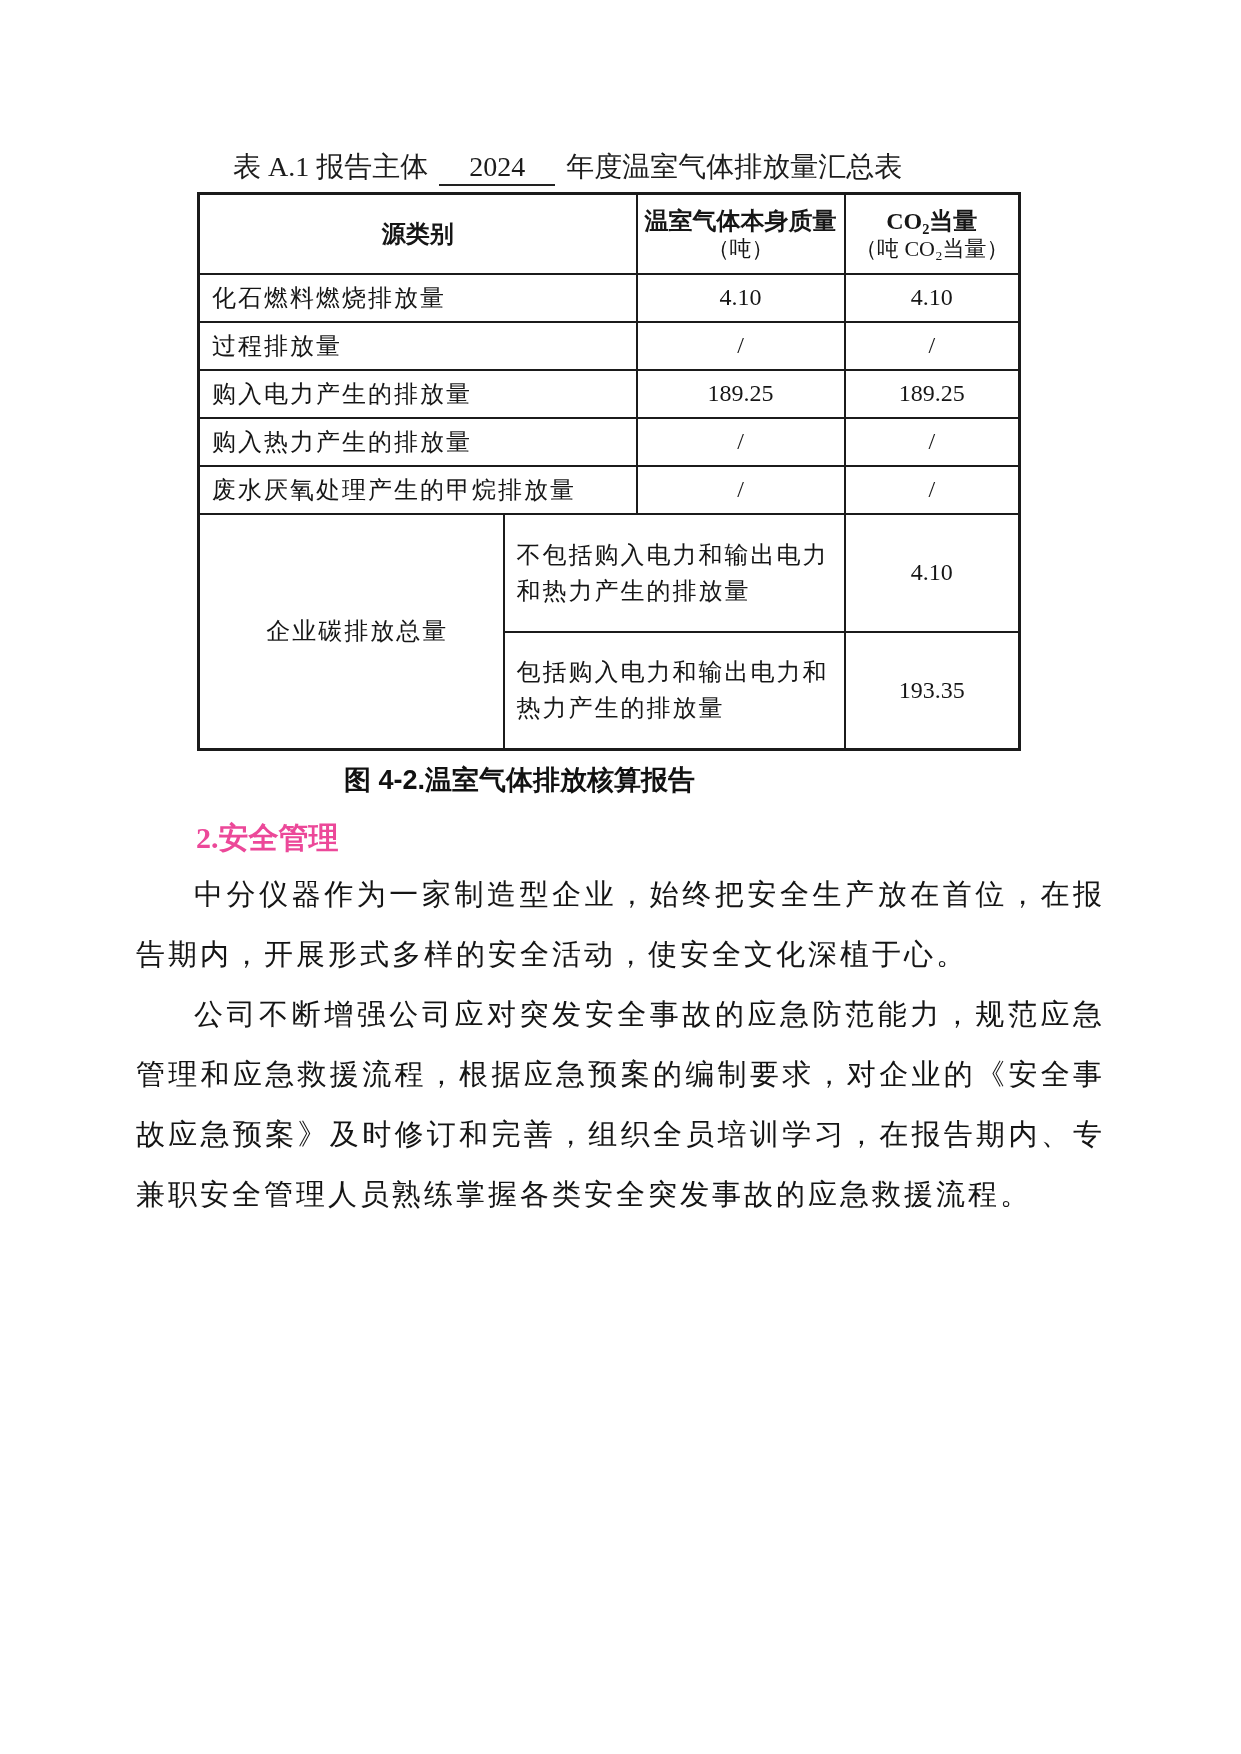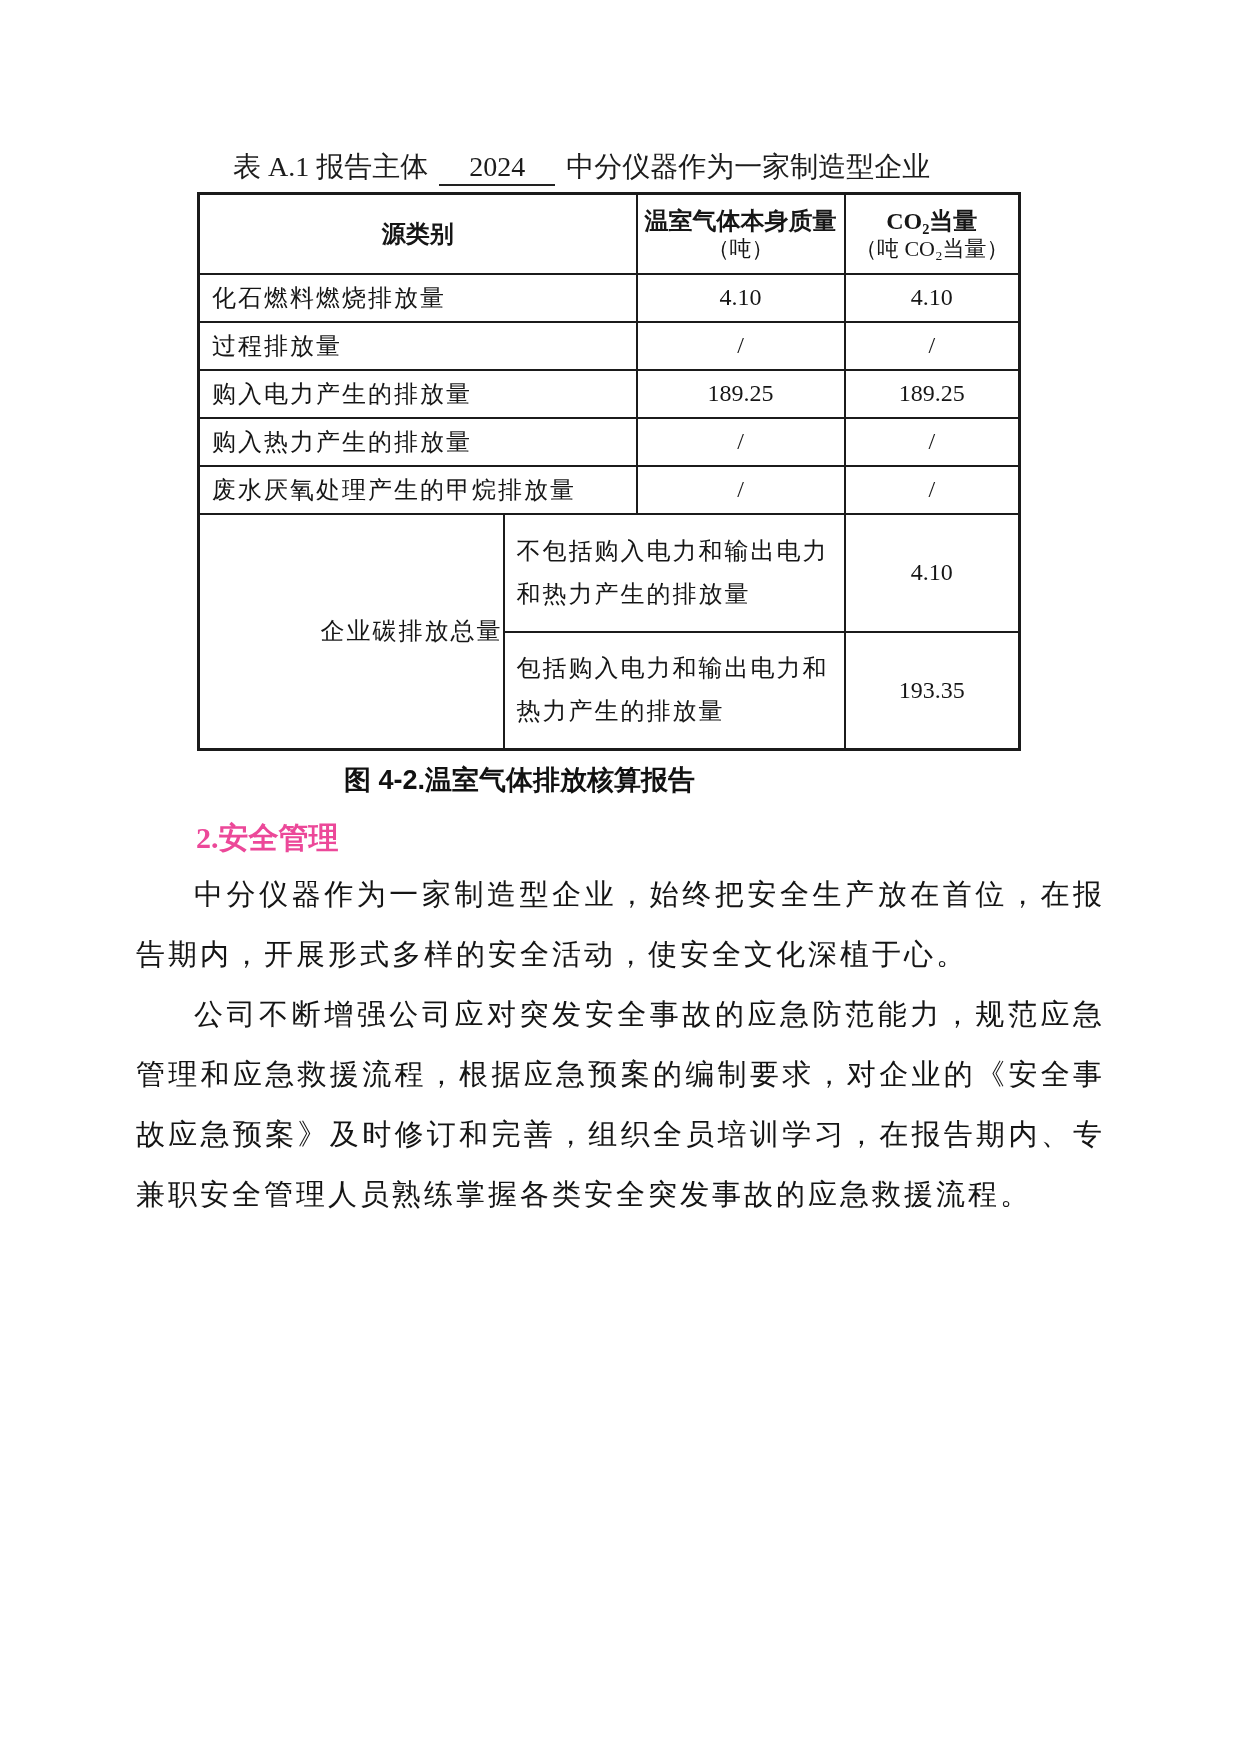--- a/index.html
+++ b/index.html
@@ -49,25 +49,25 @@
   }
   table.emissions { border: 3px solid #1b1b1b; }
   tr.header-row { height: 80px; padding-left: 8px; }
   tr.data-row { height: 48px; }
   tr.sub-row { height: 118px; }
   td.c-head { text-align: center; font-weight: bold; }
   td.c-head .subhead { font-weight: normal; font-size: 22px; line-height: 26px; }
   td.c-head .headline { line-height: 30px; }
   td.row-label { text-align: left; padding-left: 12px; letter-spacing: 2px; }
   td.cell-val { text-align: center; }
-  td.total-label { text-align: right; padding-left: 12px; letter-spacing: 2px; }
+  td.total-label { text-align: center; padding-left: 12px; letter-spacing: 2px; }
   td.sub-desc {
     text-align: left;
     padding: 8px 10px 8px 12px;
-    line-height: 43px;
+    line-height: 36px;
     letter-spacing: 2px;
   }
 
   
   .fig-caption {
     position: absolute;
     left: 0;
     top: 762px;
     width: 1039px;
     text-align: center;
@@ -104,21 +104,21 @@
   }
 </style>
 </head>
 <body>
 
 <div class="page">
 
   <div class="table-title">
     <span>表 A.1  报告主体</span>
     <span class="blank-underline"><span>2024</span></span>
-    <span>中分仪器作为一家制造型企业</span>
+    <span>年度温室气体排放量汇总表</span>
   </div>
 
   <table class="emissions">
     <colgroup>
       <col style="width:305px">
       <col style="width:133px">
       <col style="width:208px">
       <col style="width:175px">
     </colgroup>
     <tbody>

